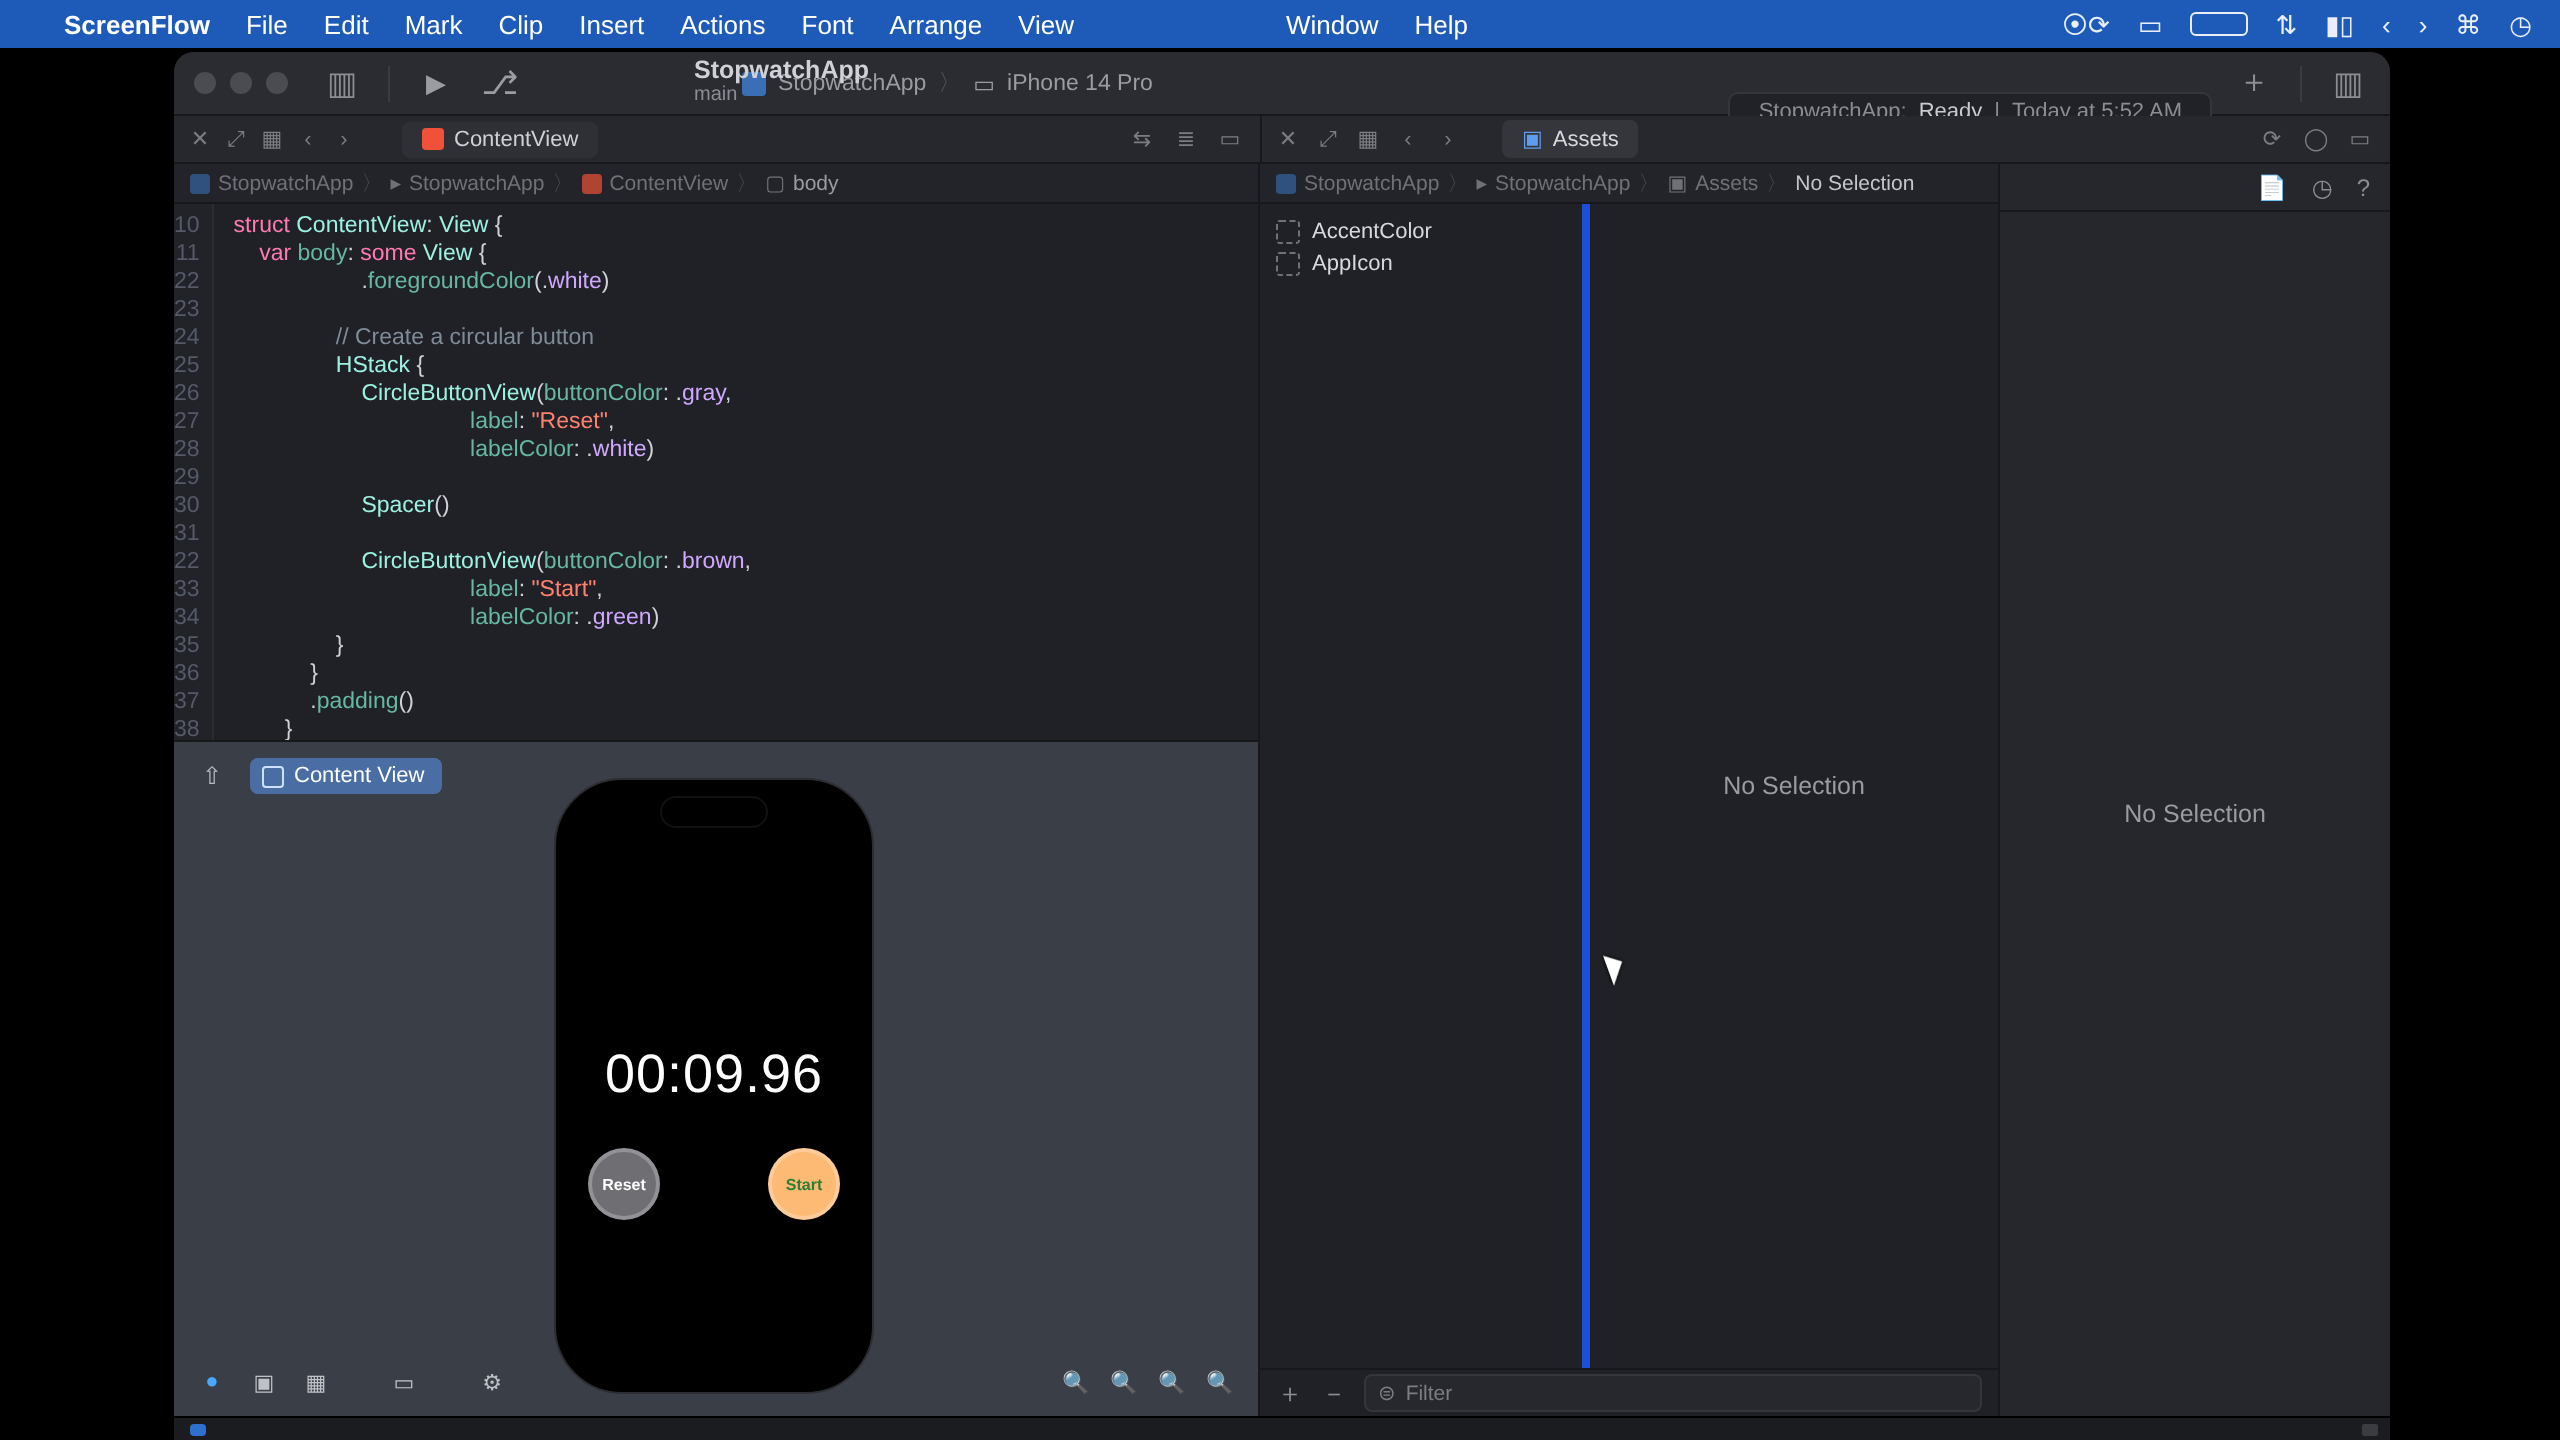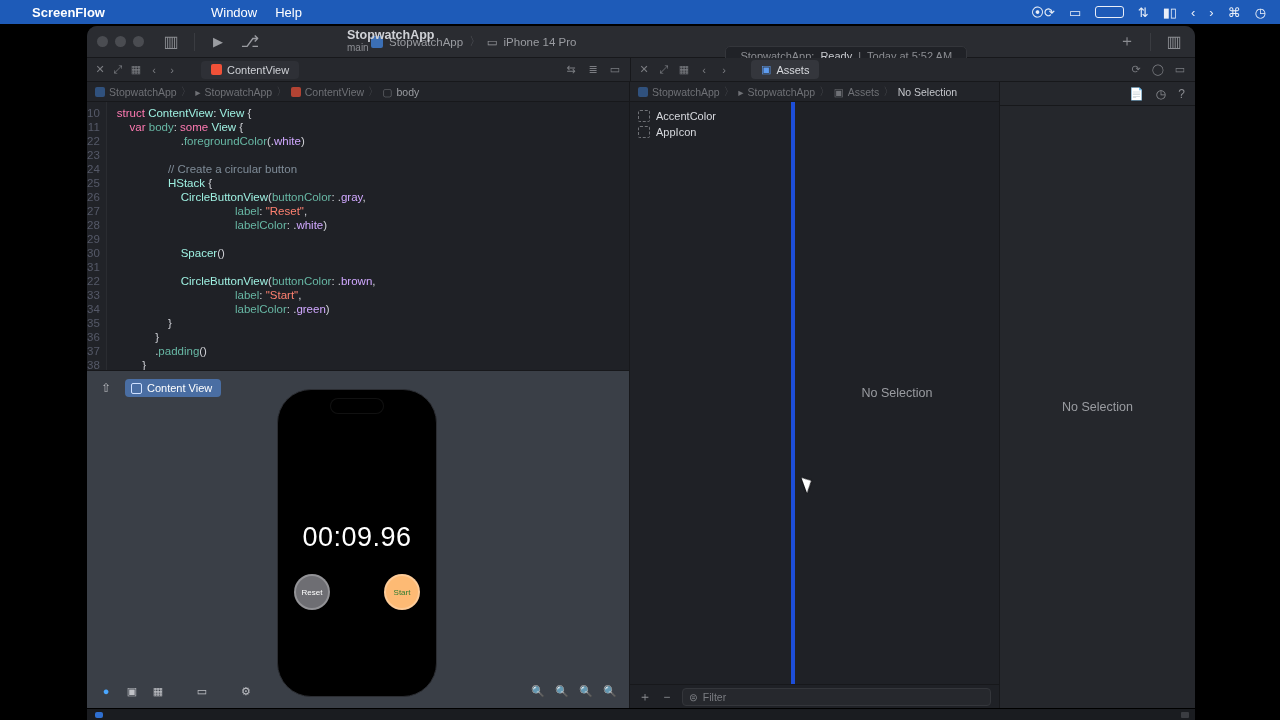--- a/index.html
+++ b/index.html
@@ -31,21 +31,21 @@
 .traffic { display: flex; gap: 7px; margin-right: 6px; }
 .traffic span { width: 11px; height: 11px; border-radius: 50%; background: #4a4c51; }
 .tb-btn { width: 22px; height: 22px; display: flex; align-items: center; justify-content: center; color: #8b8d92; }
 .tb-sep { width: 1px; height: 18px; background: #3a3c41; margin: 0 2px; }
 .run { font-size: 13px; color: #9a9ca1; }
 .scheme {
   display: flex; align-items: center; gap: 6px; color: #9a9ca1; font-size: 11.5px;
 }
 .scheme .pill-icon { width: 12px; height: 12px; background: #3b6fb5; border-radius: 2px; display:inline-block; }
 .tb-center {
-  flex: 1; display: flex; justify-content: center; margin-top: 29px;
+  flex: 1; display: flex; justify-content: flex-end; margin-top: 29px;
 }
 .status-pill {
   background: #202227; border: 1px solid #34363b; color: #bfc1c6;
   font-size: 11px; padding: 3px 14px; border-radius: 5px;
   display: flex; gap: 6px;
 }
 .status-pill .ready { color: #c9cbd0; font-weight: 500; }
 .status-pill .dim { color: #8b8d92; }
 .tb-right { display: flex; gap: 10px; align-items: center; }
 .project-title {
@@ -123,21 +123,21 @@
 }
 .phone .time {
   position: absolute; top: 132px; width: 100%; text-align: center;
   color: #fff; font-size: 27px; font-weight: 300; letter-spacing: 0.5px;
   font-variant-numeric: tabular-nums;
 }
 .phone .btns { position: absolute; top: 184px; width: 100%; display: flex; justify-content: space-between; padding: 0 16px; }
 .circ-btn {
   width: 36px; height: 36px; border-radius: 50%;
   display: flex; align-items: center; justify-content: center;
-  font-size: 8px; border: 2px solid rgba(255,255,255,.25);
+  font-size: 8px; border: 2px solid rgba(255,255,255,.25); font-weight: bold;
 }
 .circ-btn.gray  { background: #6e6e73; color: #fff; }
 .circ-btn.brown { background: #fdba74; color: #2e7d32; }
 
 .canvas-toolbar {
   position: absolute; bottom: 8px; left: 10px; display: flex; gap: 8px; align-items: center;
 }
 .canvas-toolbar .ico, .canvas-zoom .ico {
   width: 18px; height: 18px; color: #bfc1c6; display: flex; align-items: center; justify-content: center; font-size: 11px;
 }
@@ -181,20 +181,31 @@
   transform: rotate(-20deg);
   filter: drop-shadow(0 0 1px #000);
 }
 </style>
 </head>
 <body>
 
 <div class="menubar">
   <span class="apple"></span>
   <span class="app-name">ScreenFlow</span>
+  <div class="menus" id="app-menus">
+      <span>File</span>
+      <span>Edit</span>
+      <span>Mark</span>
+      <span>Clip</span>
+      <span>Insert</span>
+      <span>Actions</span>
+      <span>Font</span>
+      <span>Arrange</span>
+      <span>View</span>
+    </div>
   <div class="menus" id="app-menus-right" style="margin-left:88px;">
       <span>Window</span>
       <span>Help</span>
     </div>
   <div class="spacer"></div>
   <div class="right">
     <span class="glyph">⦿⟳</span>
     <span class="glyph">▭</span>
     <span class="glyph" style="border:1px solid #fff;border-radius:3px;padding:0 12px;font-size:9px;">&nbsp;</span>
     <span class="glyph">⇅</span>

